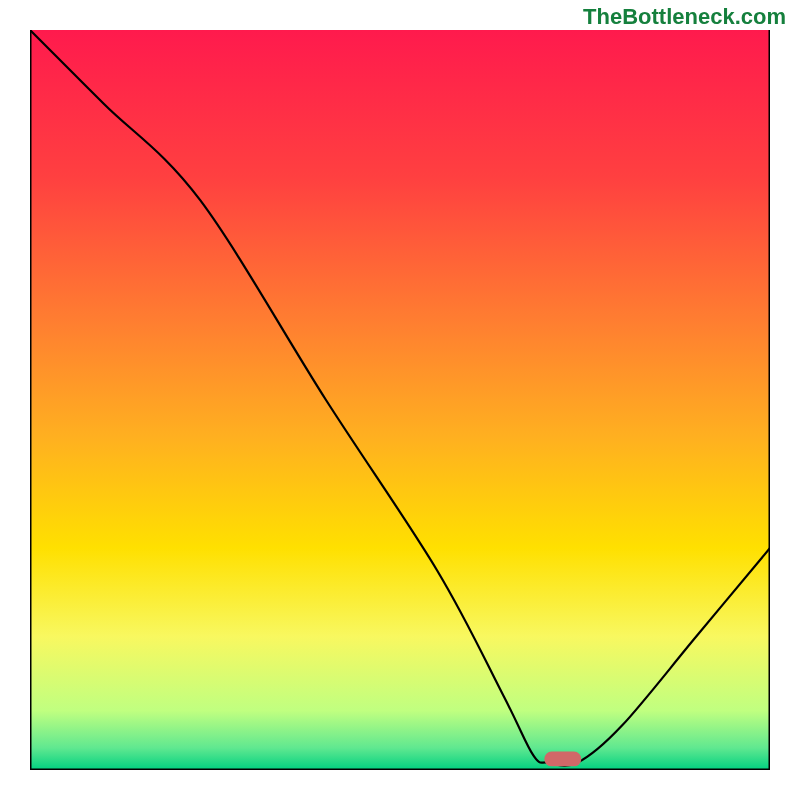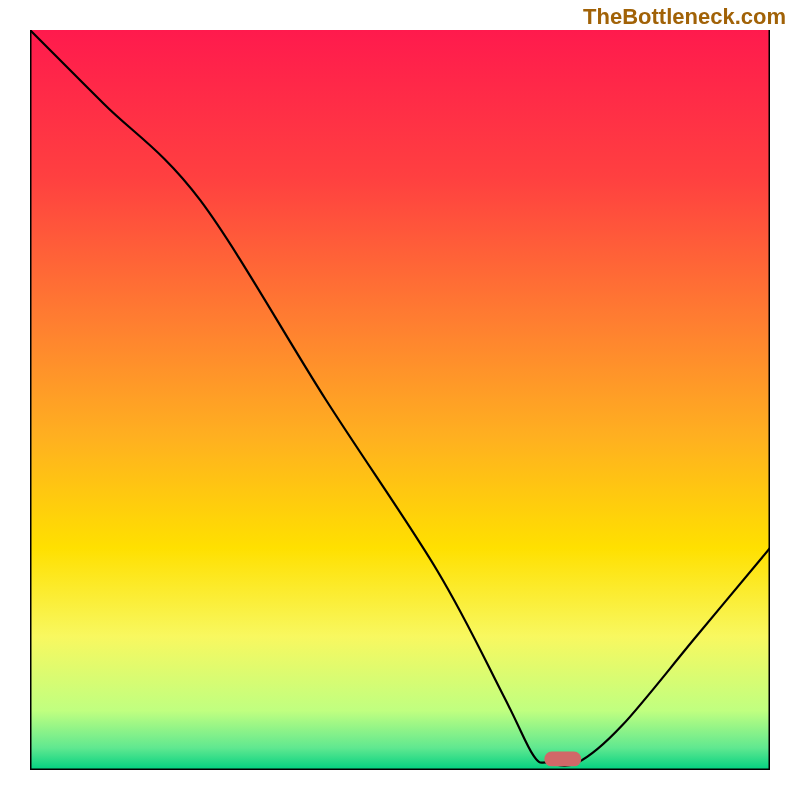--- a/index.html
+++ b/index.html
@@ -14,21 +14,21 @@
     position: relative;
     width: 800px;
     height: 800px;
   }
   .watermark {
     position: absolute;
     top: 4px;
     right: 14px;
     font-size: 22px;
     font-weight: bold;
-    color: #a16207;
+    color: #15803d;
     z-index: 10;
   }
   .plot-outer {
     position: absolute;
     left: 30px;
     top: 30px;
     width: 740px;
     height: 740px;
     background: #ffffff;
   }

